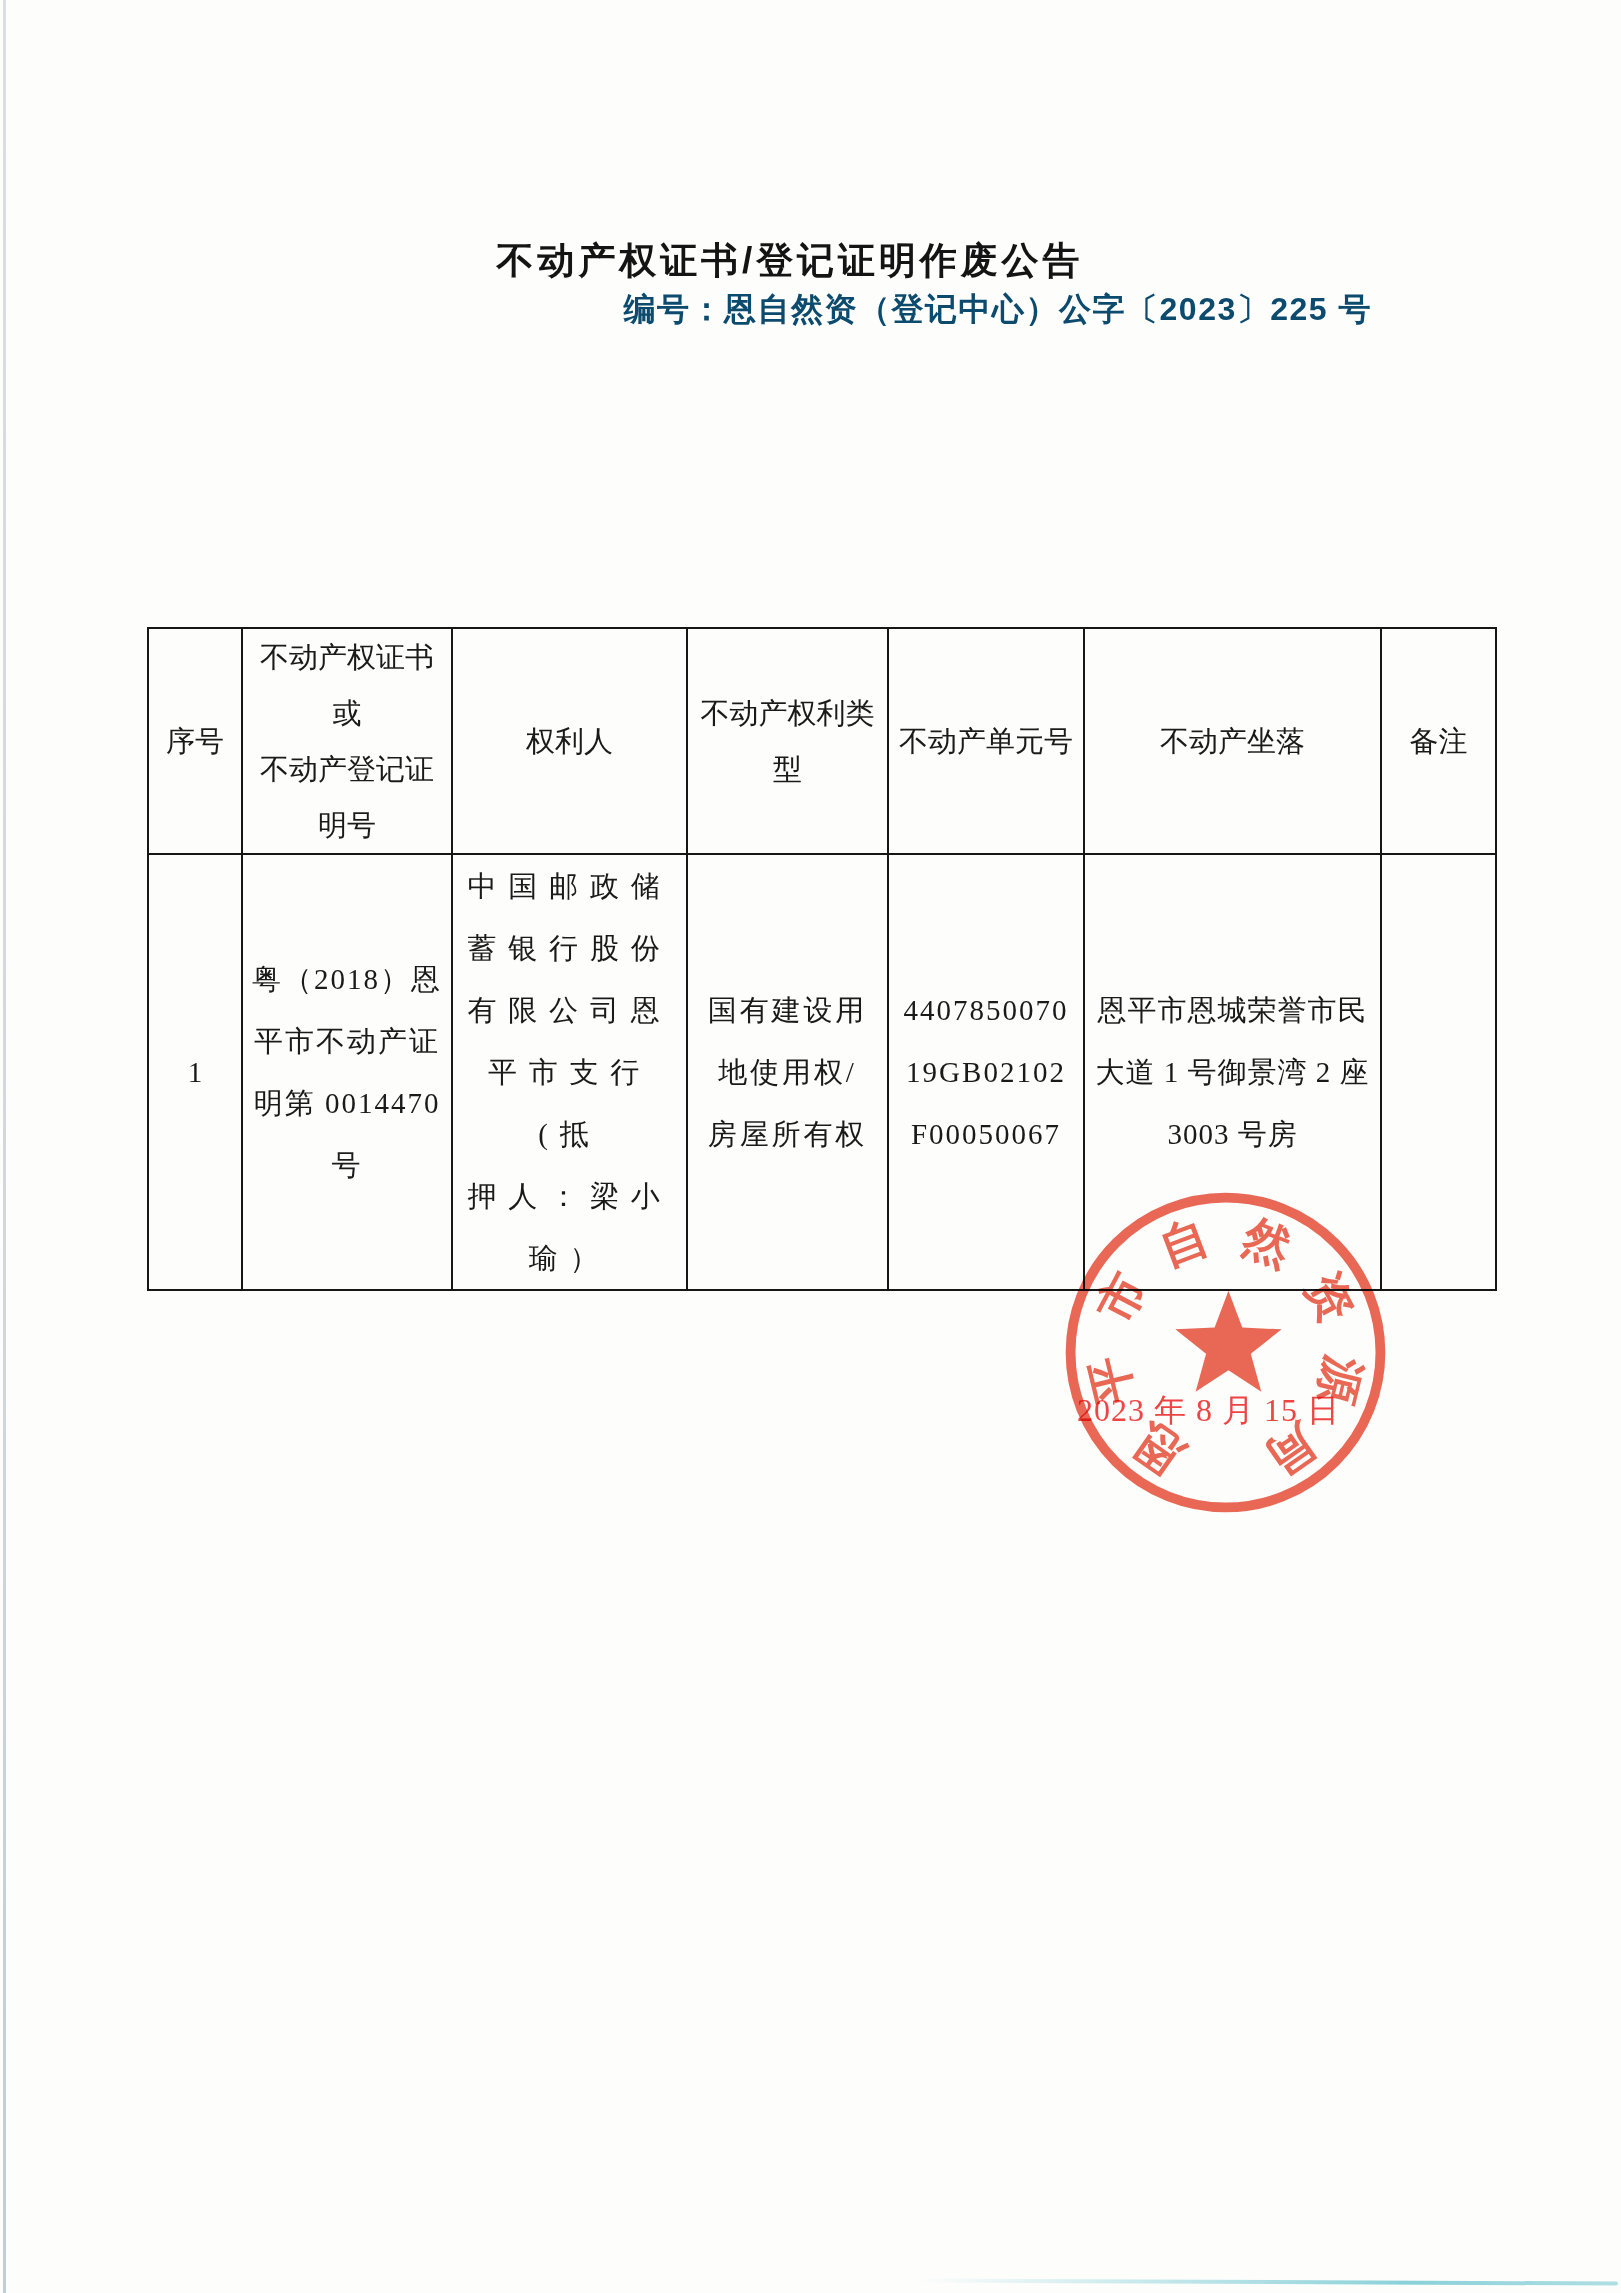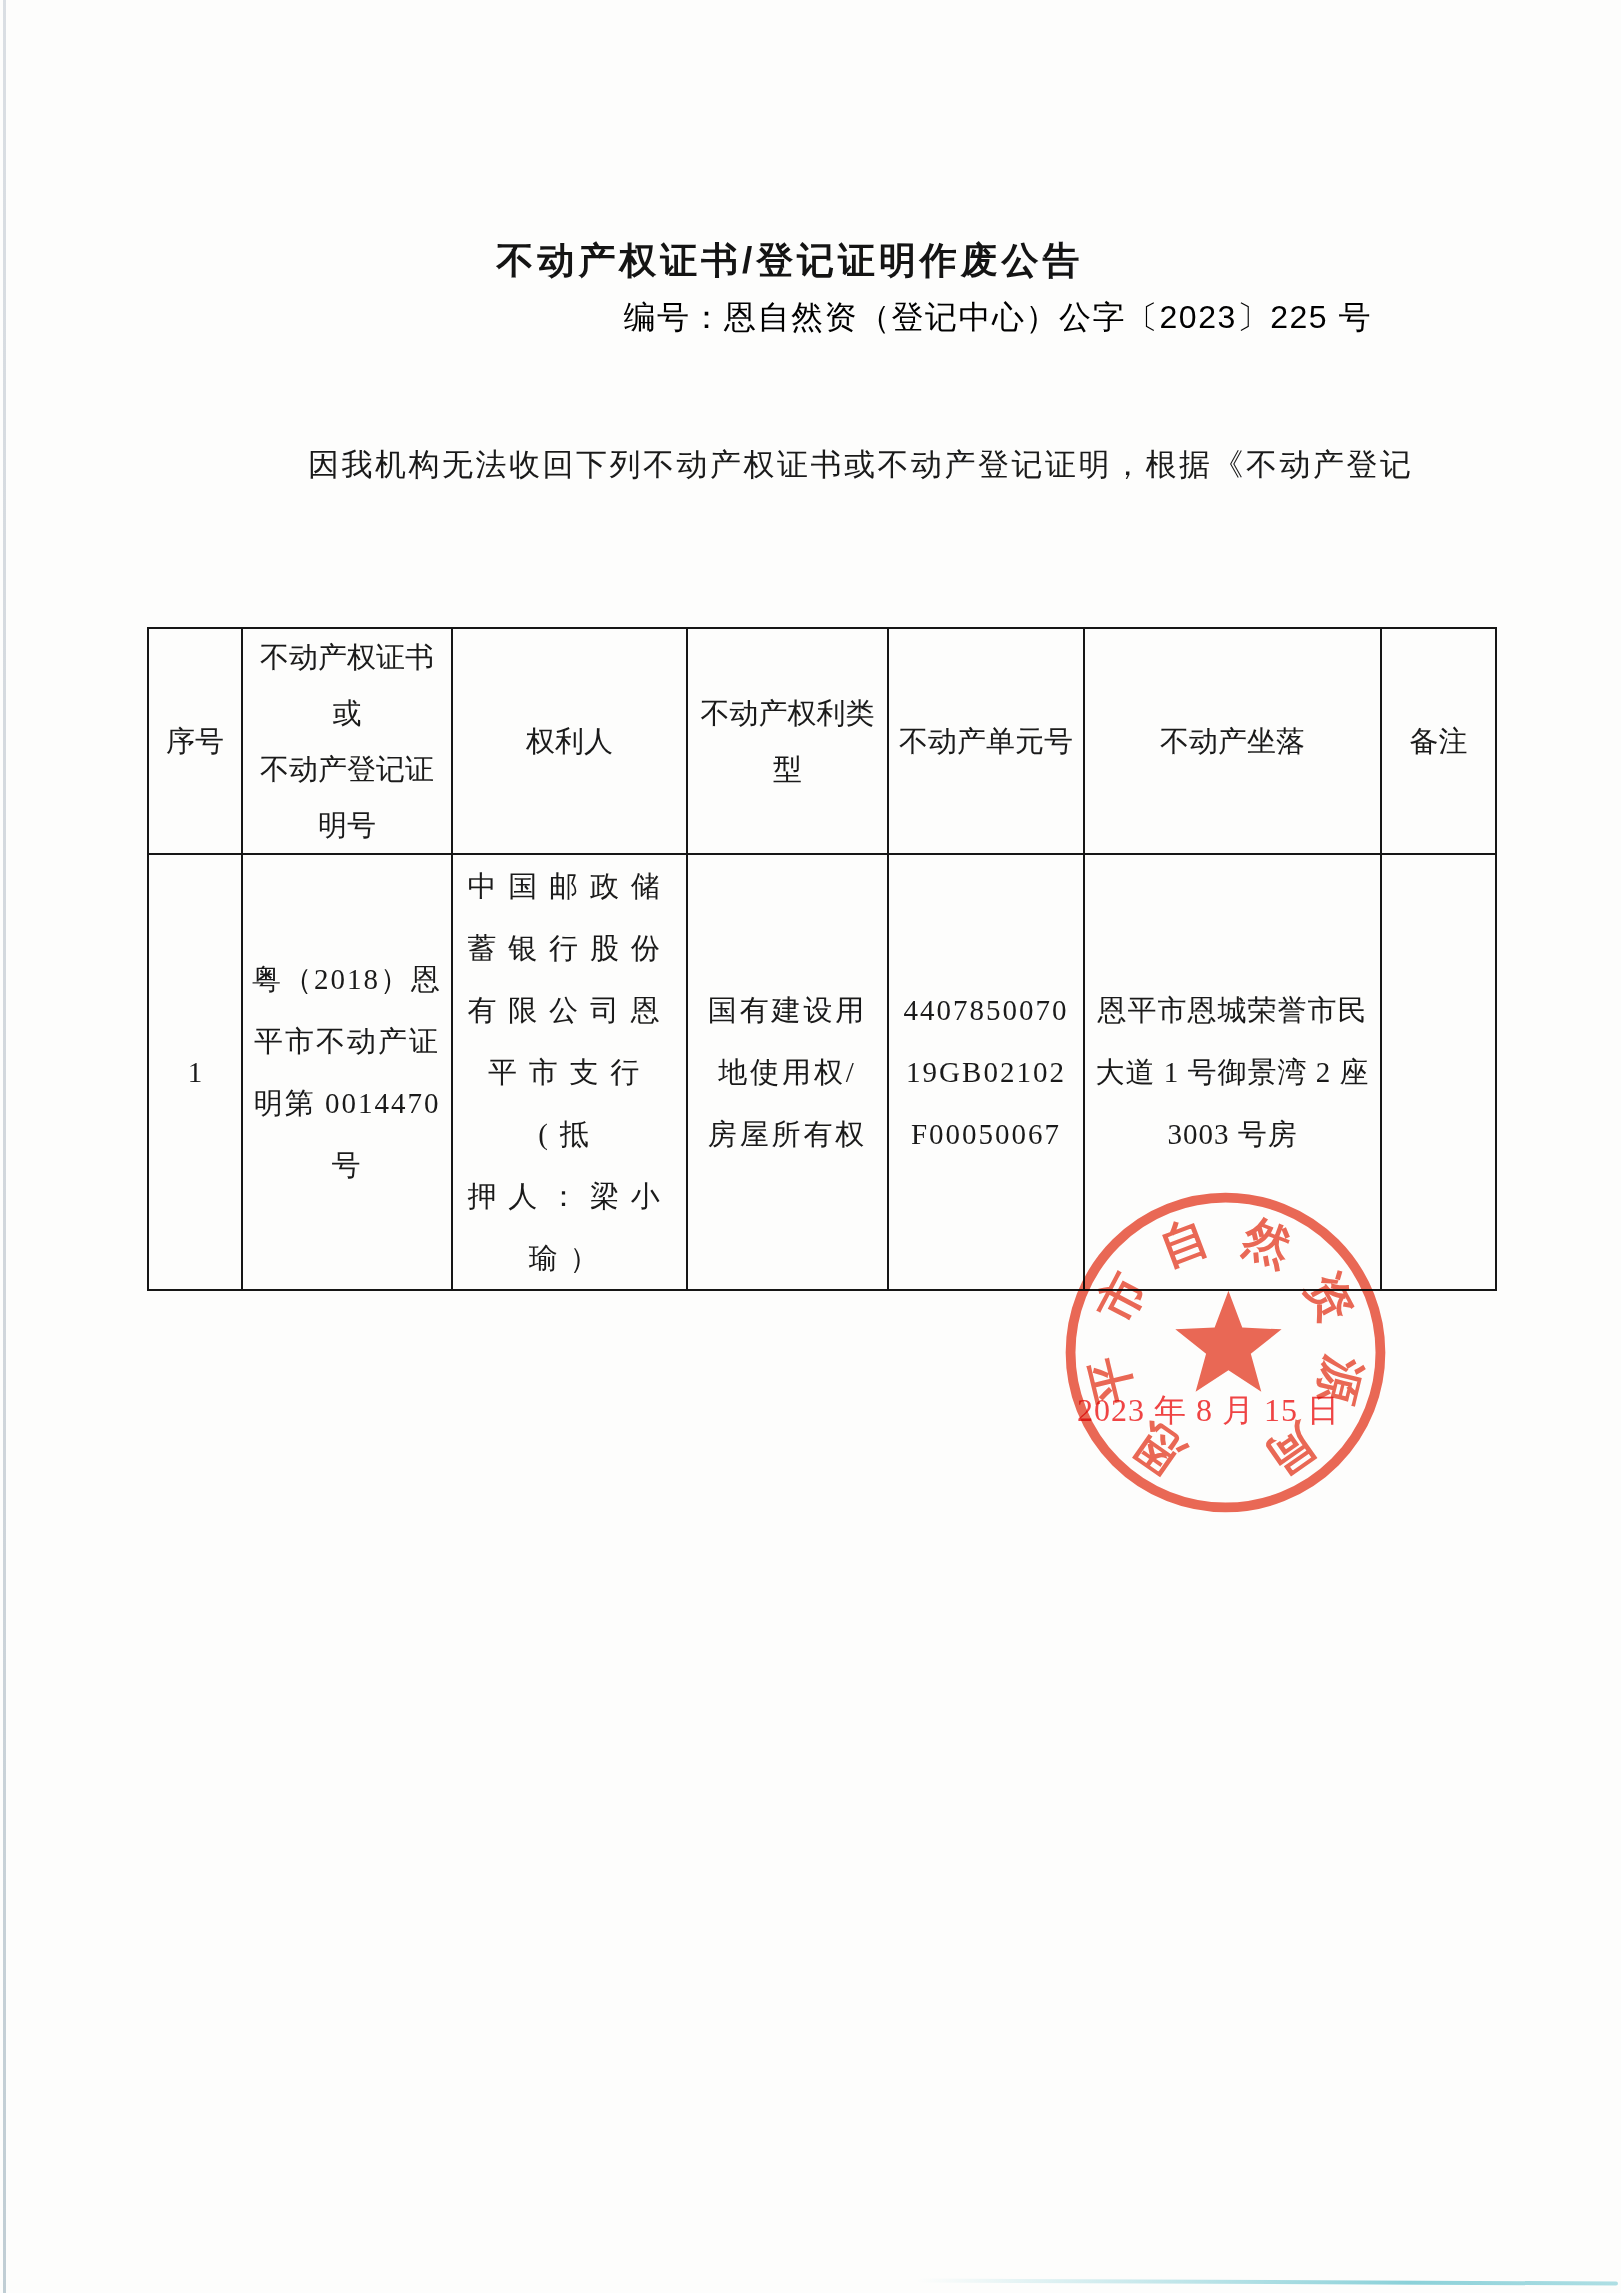--- a/index.html
+++ b/index.html
@@ -23,23 +23,23 @@
     transform:rotate(.25deg);border-radius:2px;
   }
   .title{
     position:absolute;top:220px;left:176px;width:1196px;
     margin:16px;text-align:center;
     font-family:"Liberation Sans","DejaVu Sans",sans-serif;
     font-size:37px;font-weight:bold;letter-spacing:3.9px;color:#141414;
     white-space:nowrap;
   }
   .refno{
-    position:absolute;top:296px;right:249px;
+    position:absolute;top:288px;right:249px;
     font-family:"Liberation Sans","DejaVu Sans",sans-serif;
-    font-size:32px;font-weight:normal;letter-spacing:1.5px;color:#000000;
+    font-size:32px;font-weight:bold;letter-spacing:1.5px;color:#0c4a6e;
     white-space:nowrap;
   }
   .para{position:absolute;font-size:31px;line-height:43px;white-space:nowrap;color:#1a1a1a;}
   .para.line1{top:443px;left:308px;letter-spacing:2.5px;}
   .para.line2{top:515px;left:247px;letter-spacing:0.5px;}
 
   table.doc{
     position:absolute;left:147px;top:627px;width:1348px;
     border-collapse:collapse;table-layout:fixed;
   }
@@ -79,21 +79,20 @@
 <body>
 
 <div class="page">
 
   <div class="edge-left"></div>
 
   <h1 class="title">不动产权证书/登记证明作废公告</h1>
 
   <div class="refno">编号：恩自然资（登记中心）公字〔2023〕225 号</div>
 
-  <div class="para line1">因我机构无法收回下列不动产权证书或不动产登记证明，根据《不动产登记</div>
 
   <table class="doc">
     <colgroup>
       <col style="width:94px">
         <col style="width:210px">
         <col style="width:235px">
       <col style="width:201px">
         <col style="width:196px">
         <col style="width:297px">
       <col style="width:115px">

